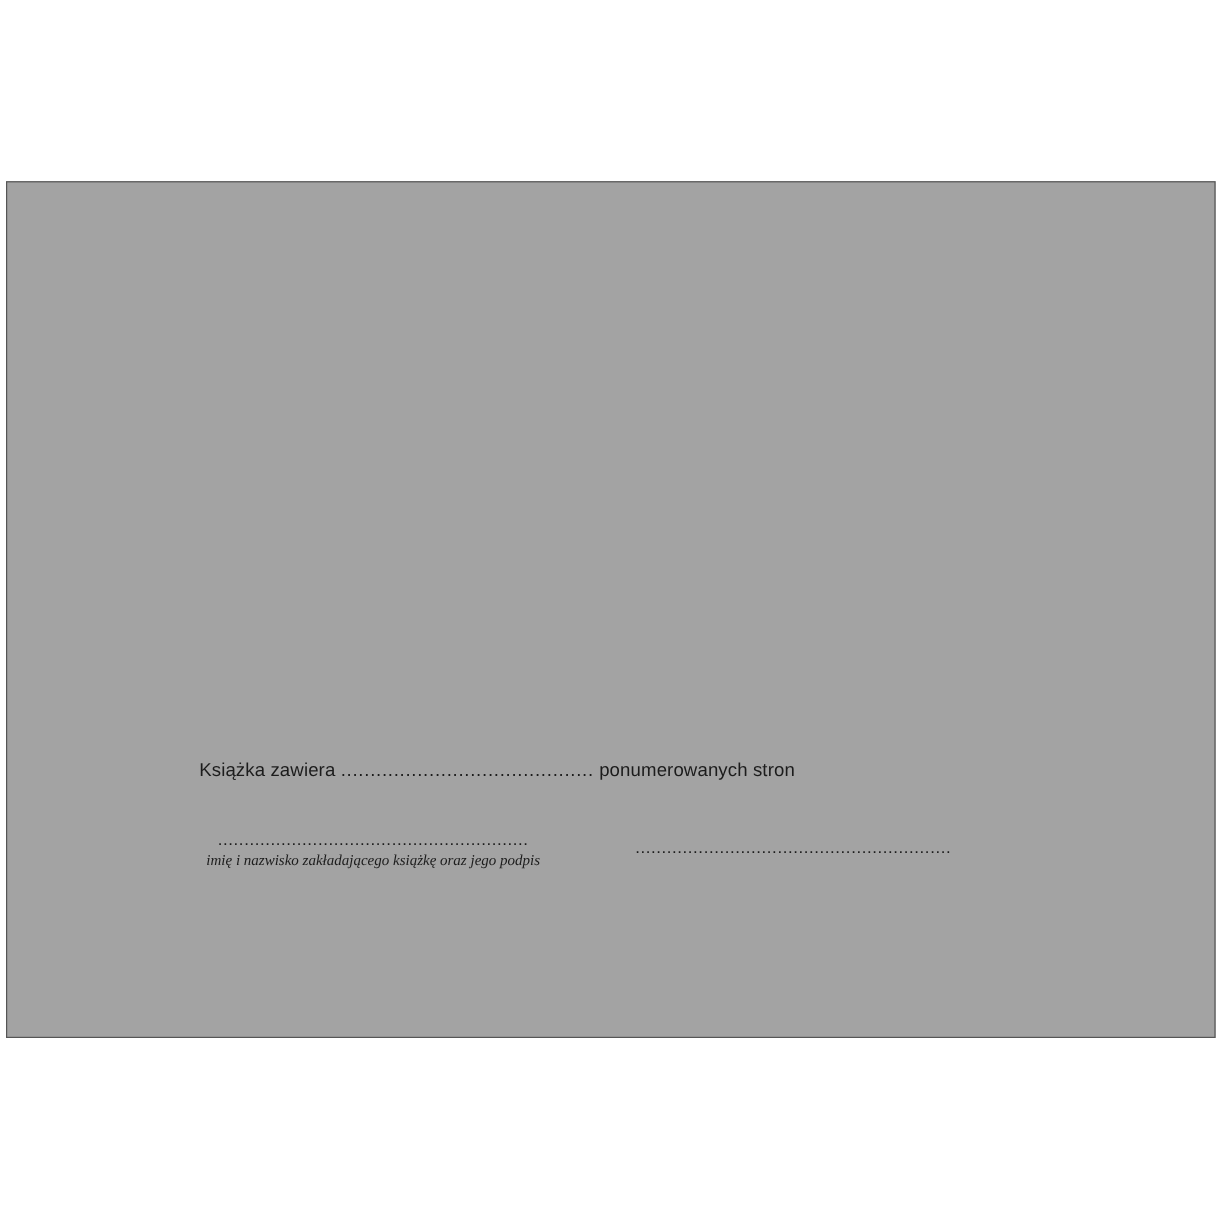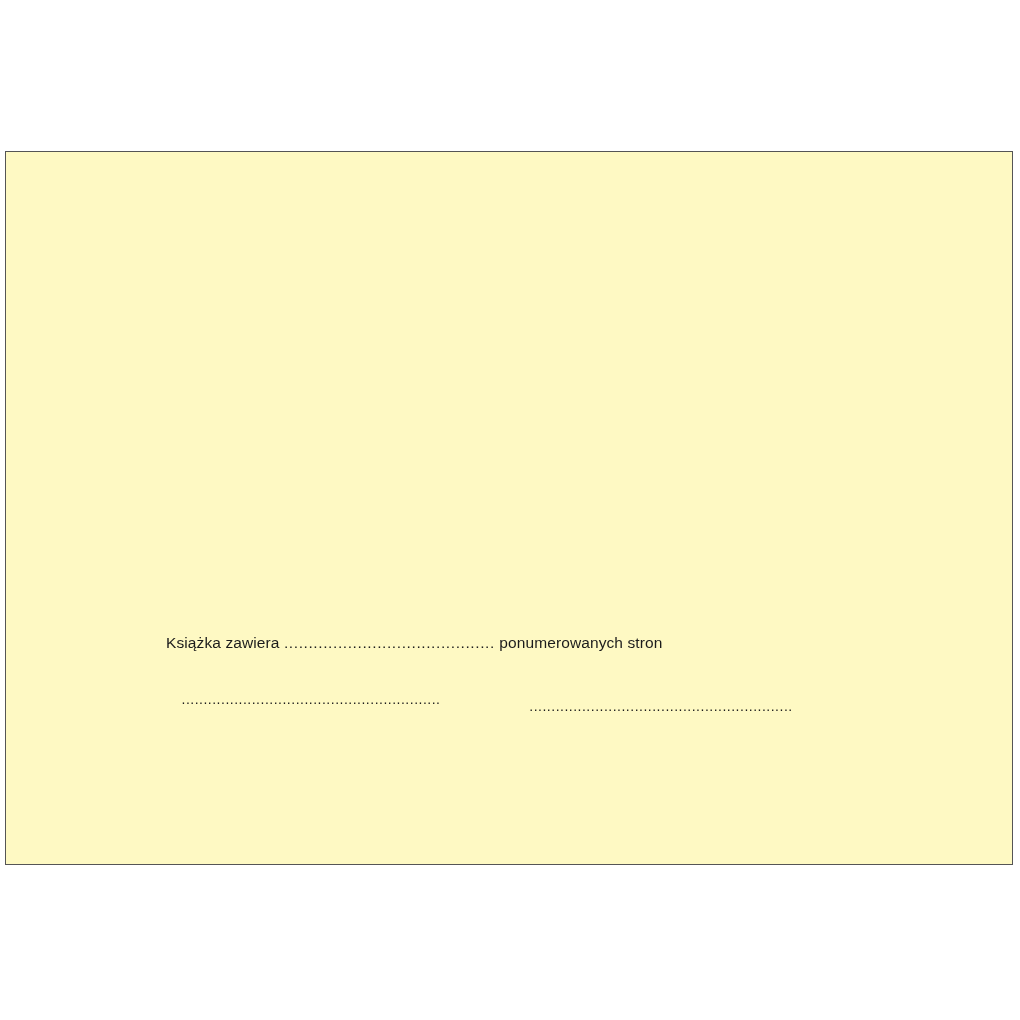--- a/index.html
+++ b/index.html
@@ -18,21 +18,21 @@
 
   .page-frame {
     position: absolute;
     left: 5px;
     top: 151px;
     width: 1008px;
     height: 714px;
     border: 1px solid #ululu;
     border: 1px solid #555555;
     box-sizing: border-box;
-    background: #fef9c3;
+    background: #a3a3a3;
   }
 
   .content-area {
     position: absolute;
     left: 0;
     top: 0;
     width: 100%;
     height: 100%;
   }
 
@@ -86,20 +86,21 @@
 
 <div class="page-frame">
   <div class="content-area">
 
     <div class="pages-line">
       <span>Książka zawiera </span><span class="dots">...........................................</span><span> ponumerowanych stron</span>
     </div>
 
     <div class="signature-block left">
       <div class="sig-dots">...........................................................</div>
+      <div class="sig-caption">imię i nazwisko zakładającego książkę oraz jego podpis</div>
     </div>
 
     <div class="signature-block right">
       <div class="sig-dots">............................................................</div>
     </div>
 
   </div>
 </div>
 
 </body></html>

